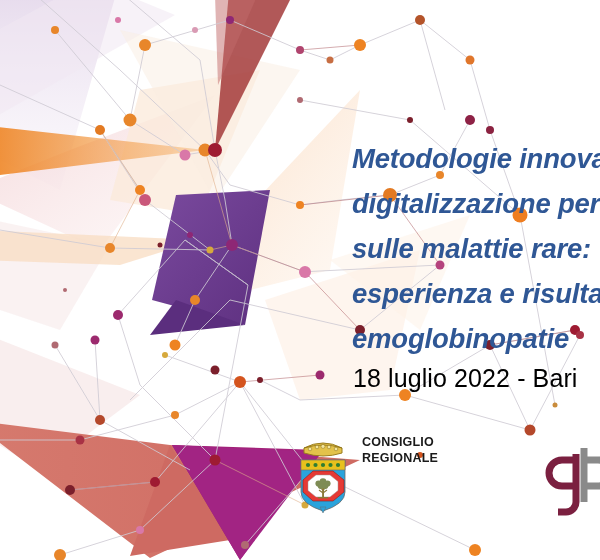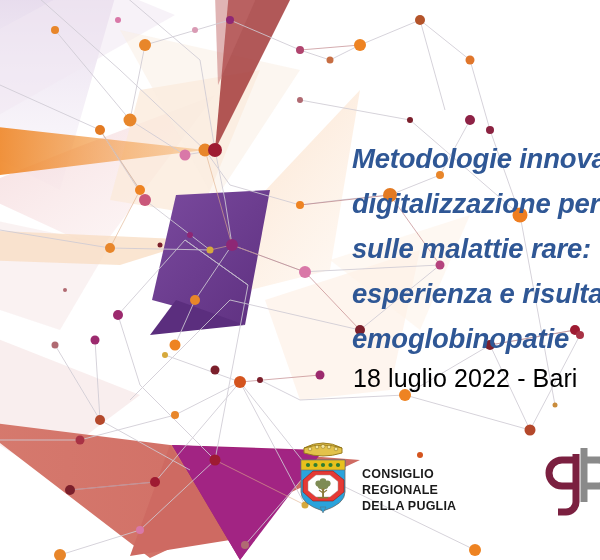--- a/index.html
+++ b/index.html
@@ -50,21 +50,21 @@
     letter-spacing: 0.1px;
   }
   
   #logo-consiglio {
     position: absolute;
     left: 294px;
     top: 434px;
     width: 215px;
     height: 80px;
     display: flex;
-    align-items: flex-end;
+    align-items: flex-start;
   }
   #crest {
     width: 58px;
     height: 80px;
     flex: 0 0 58px;
   }
   #consiglio-text {
     margin-left: 10px;
     font-family: "Liberation Sans", sans-serif;
     font-weight: bold;
@@ -324,21 +324,20 @@
           <circle cx="26.6" cy="52.2" r="2.7"></circle>
           <circle cx="31.4" cy="52.2" r="2.7"></circle>
         </g>
         <rect x="24" y="63" width="10" height="1.4" fill="#8A7B3A"></rect>
       </g>
 
       <path d="M26,73 L32,73 L29,79 Z" fill="#29A3DC" stroke="#6b6b6b" stroke-width="0.5"></path>
     </svg>
     <div id="consiglio-text">
       <div>CONSIGLIO REGIONALE</div>
-      <div>DELLA PUGLIA</div>
     </div>
   </div>
 
   <svg id="logo-gb" viewBox="0 0 80 78" xmlns="http://www.w3.org/2000/svg">
     <g fill="none" stroke-width="7" stroke-linecap="butt">
 
       <g stroke="#8A8A8A">
         <path d="M44,8 L44,62"></path>
         <path d="M44,20 L58,20 A13,13 0 0 1 58,46 L44,46"></path>
       </g>

